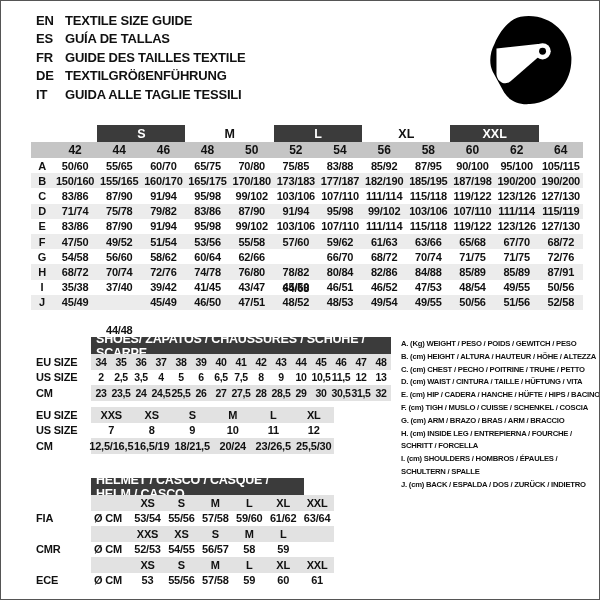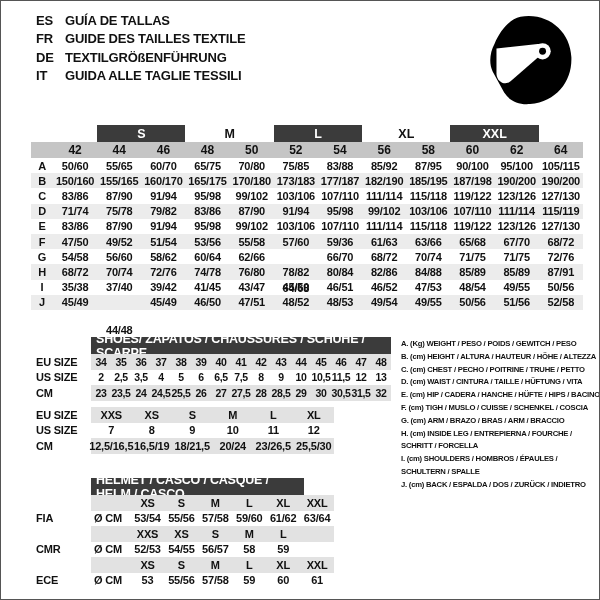--- a/index.html
+++ b/index.html
@@ -43,20 +43,24 @@
   .legend{position:absolute;left:400px;top:337px;width:200px;font-weight:bold;font-size:8px;
           letter-spacing:-0.25px;line-height:12.8px;white-space:nowrap;transform:scaleX(0.96);
           transform-origin:left top;}
 </style>
 </head>
 <body>
 
 <div class="page">
 
   <div class="lang-block" id="langBlock">
+      <div class="lang-row">
+        <span class="lang-code">EN</span>
+        <span class="lang-title">TEXTILE SIZE GUIDE</span>
+      </div>
       <div class="lang-row">
         <span class="lang-code">ES</span>
         <span class="lang-title">GUÍA DE TALLAS</span>
       </div>
       <div class="lang-row">
         <span class="lang-code">FR</span>
         <span class="lang-title">GUIDE DES TAILLES TEXTILE</span>
       </div>
       <div class="lang-row">
         <span class="lang-code">DE</span>
@@ -178,21 +182,21 @@
         <div class="cell" style="width: 44.1667px;">127/130</div>
       </div>
       <div class="trow drow alt">
         <div class="cell" style="width: 22px;">F</div>
         <div class="cell" style="width: 44.1667px;">47/50</div>
         <div class="cell" style="width: 44.1667px;">49/52</div>
         <div class="cell" style="width: 44.1667px;">51/54</div>
         <div class="cell" style="width: 44.1667px;">53/56</div>
         <div class="cell" style="width: 44.1667px;">55/58</div>
         <div class="cell" style="width: 44.1667px;">57/60</div>
-        <div class="cell" style="width: 44.1667px;">59/36</div>
+        <div class="cell" style="width: 44.1667px;">59/62</div>
         <div class="cell" style="width: 44.1667px;">61/63</div>
         <div class="cell" style="width: 44.1667px;">63/66</div>
         <div class="cell" style="width: 44.1667px;">65/68</div>
         <div class="cell" style="width: 44.1667px;">67/70</div>
         <div class="cell" style="width: 44.1667px;">68/72</div>
       </div>
       <div class="trow drow">
         <div class="cell" style="width: 22px;">G</div>
         <div class="cell" style="width: 44.1667px;">54/58</div>
         <div class="cell" style="width: 44.1667px;">56/60</div>

